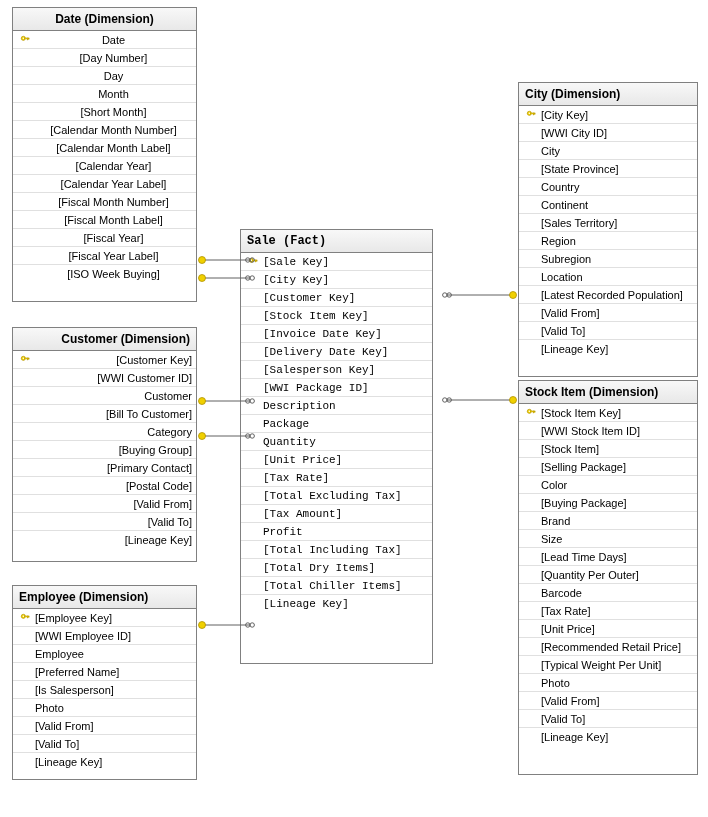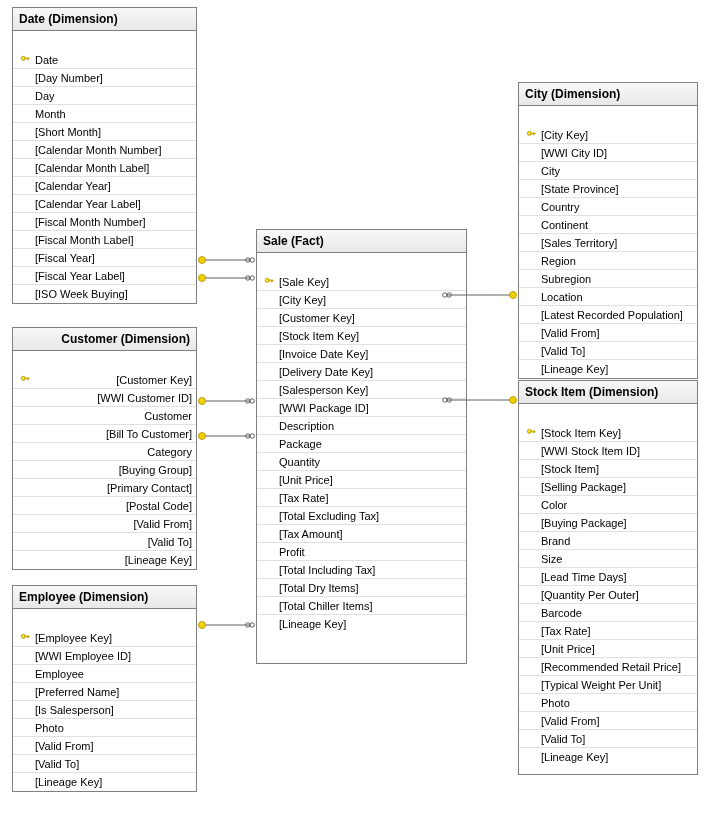--- a/index.html
+++ b/index.html
@@ -22,21 +22,20 @@
   .entity-header {
     background: linear-gradient(to bottom, #f8f8f8, #e8e8e8);
     border-bottom: 1px solid #808080;
     padding: 4px 6px;
     font-weight: bold;
     font-size: 12px;
     color: #000;
   }
   .entity-body {
     padding: 0;
-    margin-top: 20px;
   }
   .col-row {
     display: flex;
     align-items: center;
     border-bottom: 1px solid #e0e0e0;
     padding: 2px 4px;
     min-height: 18px;
     box-sizing: border-box;
   }
   .col-row:last-child {
@@ -61,21 +60,21 @@
   }
   .connector {
     position: absolute;
     pointer-events: none;
   }
 </style>
 </head>
 <body>
 
 <div id="canvas">
-    <div class="entity" style="left: 12px; top: 7px; width: 185px; min-height: 295px;">
+    <div class="entity" style="left: 12px; top: 7px; width: 185px; min-height: 295px; text-align: center;">
       <div class="entity-header">Date (Dimension)</div>
       <div class="entity-body">
         <div class="col-row">
           <div class="key-cell">
             <svg class="key-icon" viewBox="0 0 24 24">
               <circle cx="8" cy="8" r="5" fill="#f0d000" stroke="#b09000" stroke-width="1.5"></circle>
               <circle cx="8" cy="8" r="1.8" fill="#fff"></circle>
               <rect x="11" y="7" width="10" height="2.5" fill="#f0d000" stroke="#b09000" stroke-width="0.8"></rect>
               <rect x="17" y="7" width="2" height="5" fill="#f0d000" stroke="#b09000" stroke-width="0.8"></rect>
               <rect x="20" y="7" width="2" height="4" fill="#f0d000" stroke="#b09000" stroke-width="0.8"></rect>
@@ -236,21 +235,21 @@
         <div class="col-row">
           <div class="key-cell"></div>
           <div class="col-name">[Valid To]</div>
         </div>
         <div class="col-row">
           <div class="key-cell"></div>
           <div class="col-name">[Lineage Key]</div>
         </div>
       </div>
     </div>
-    <div class="entity" style="left: 256px; top: 229px; width: 211px; min-height: 435px;">
+    <div class="entity" style="left: 240px; top: 229px; width: 193px; min-height: 435px; font-family: Liberation Mono, monospace;">
       <div class="entity-header">Sale (Fact)</div>
       <div class="entity-body">
         <div class="col-row">
           <div class="key-cell">
             <svg class="key-icon" viewBox="0 0 24 24">
               <circle cx="8" cy="8" r="5" fill="#f0d000" stroke="#b09000" stroke-width="1.5"></circle>
               <circle cx="8" cy="8" r="1.8" fill="#fff"></circle>
               <rect x="11" y="7" width="10" height="2.5" fill="#f0d000" stroke="#b09000" stroke-width="0.8"></rect>
               <rect x="17" y="7" width="2" height="5" fill="#f0d000" stroke="#b09000" stroke-width="0.8"></rect>
               <rect x="20" y="7" width="2" height="4" fill="#f0d000" stroke="#b09000" stroke-width="0.8"></rect>

